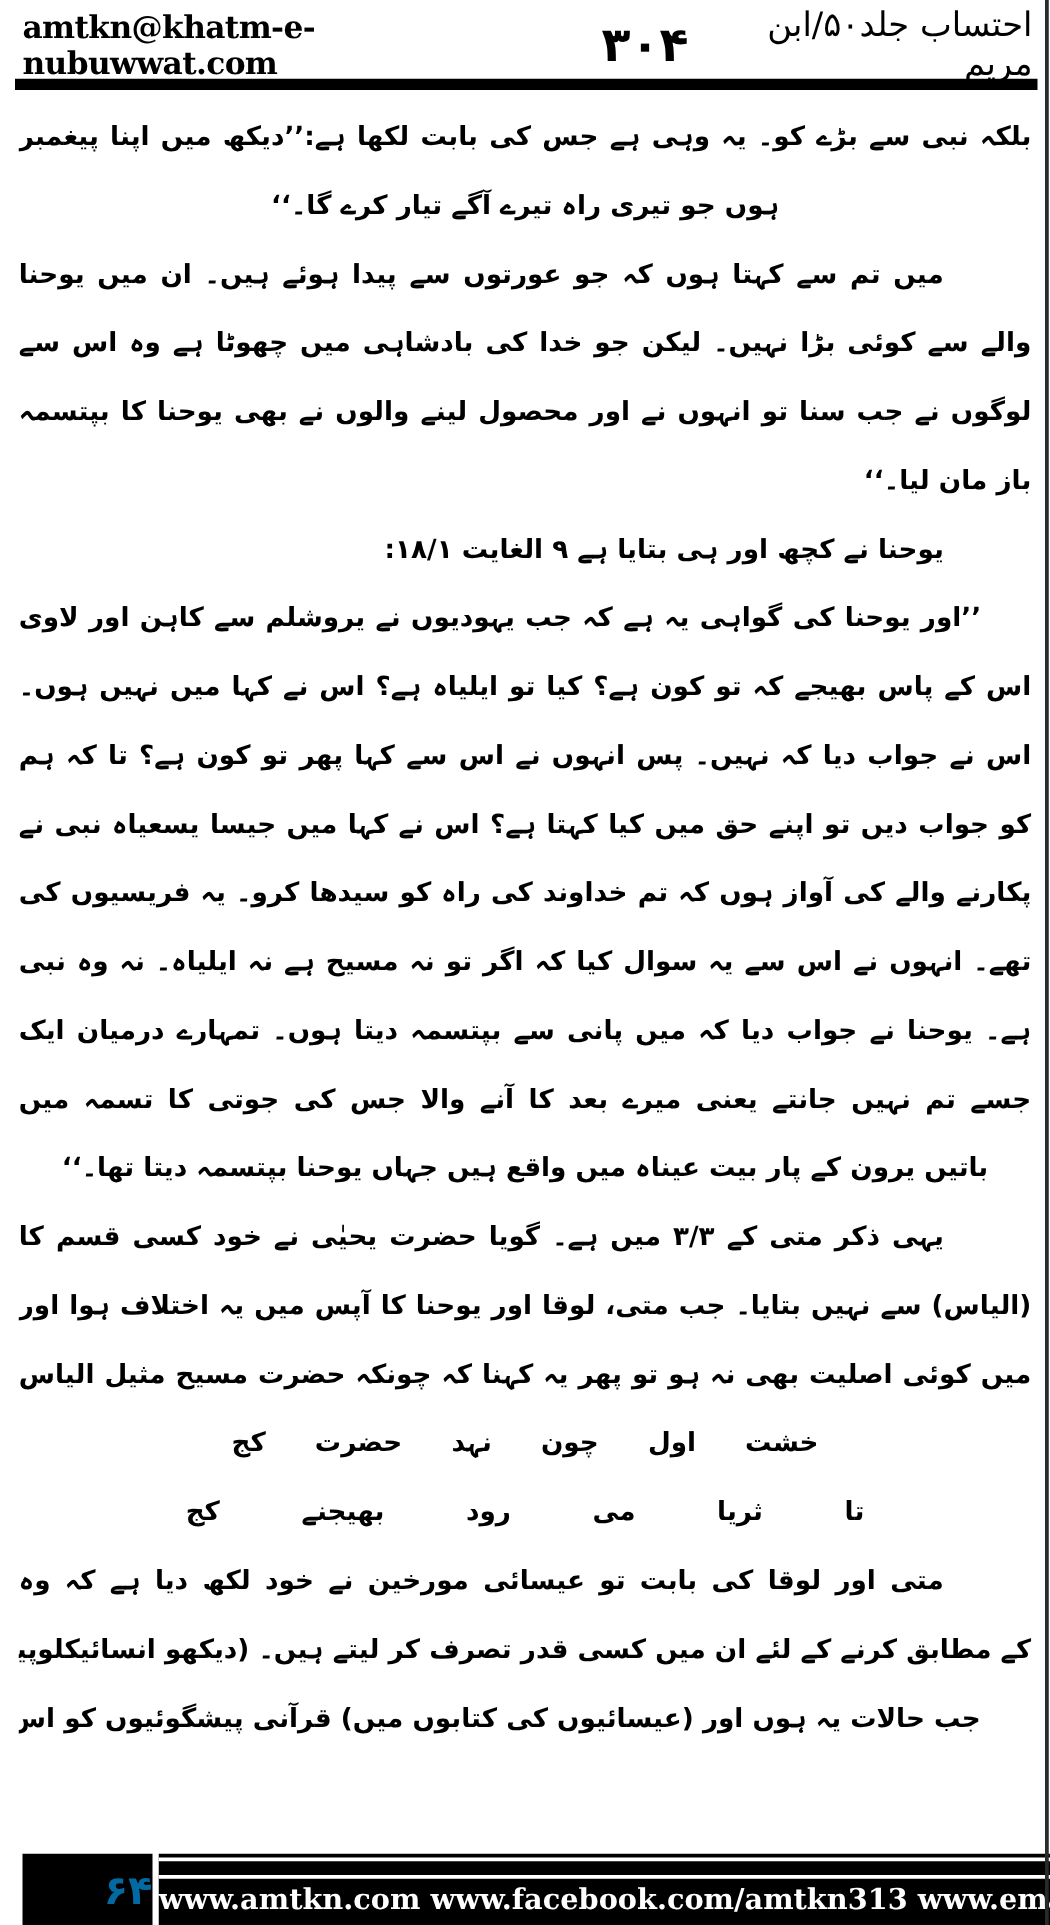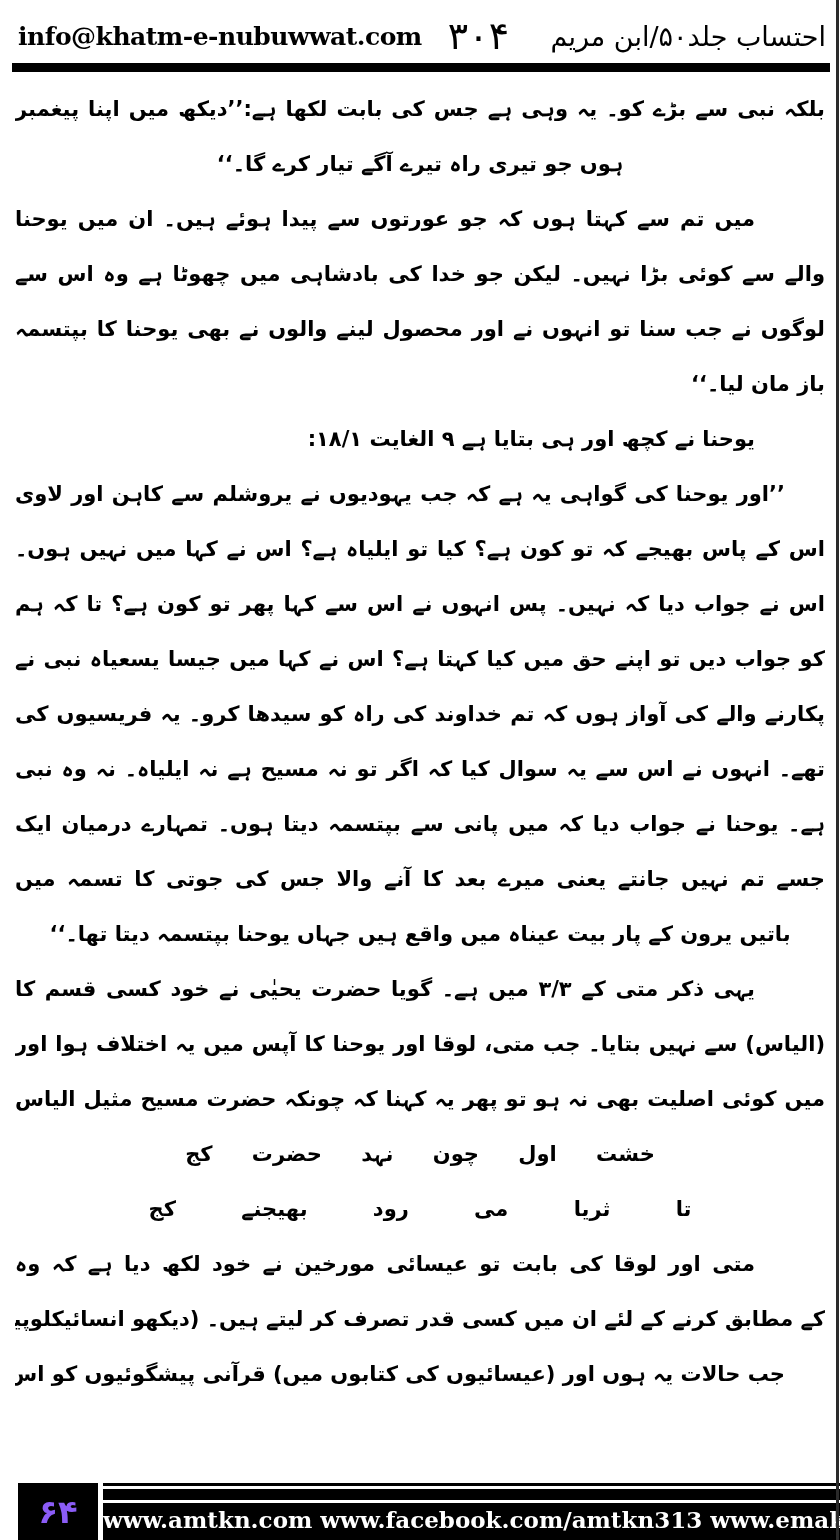--- a/index.html
+++ b/index.html
@@ -18,21 +18,21 @@
   .header{
     position:absolute;top:10px;left:18px;right:14px;height:52px;
     display:flex;align-items:center;justify-content:space-between;
   }
   .header-left{display:flex;align-items:center;gap:26px;}
   .header-email{
     font-family:"DejaVu Serif",serif;
     font-weight:bold;font-size:25px;letter-spacing:-0.5px;
   }
   .header-pagenum{
-    font-weight:normal;font-size:38px;line-height:40px;direction:rtl;
+    font-weight:bold;font-size:38px;line-height:40px;direction:rtl;
   }
   .header-title{
     direction:rtl;font-weight:normal;font-size:27px;
   }
   .header-rule{
     position:absolute;top:63px;left:12px;right:10px;height:9px;background:#000;
   }
 
   
   .body-text{
@@ -54,24 +54,25 @@
   .line.ind2{padding-right:40px;}
   .line.sp1{text-align:center;word-spacing:32px;}
   .line.sp2{text-align:center;word-spacing:58px;}
 
   
   .footer{
     position:absolute;left:18px;right:10px;top:1483px;height:57px;
     display:flex;gap:5px;
   }
   .footer-pagebox{
-    width:80px;background:#000;color:#8b5cf6;
-    display:flex;align-items:center;justify-content:center;
+    width:80px;background:#000;color:#0369a1;
+    display:flex;align-items:center;
     font-weight:bold;font-size:32px;direction:rtl;
     flex:0 0 auto;
+    padding-left:24px;
   }
   .footer-bar{
     flex:1 1 auto;background:#000;position:relative;
     display:flex;align-items:flex-end;justify-content:center;
   }
   .footer-stripes{
     position:absolute;top:3px;left:0;right:0;height:11px;
     border-top:3px solid #fff;border-bottom:3px solid #fff;
   }
   .footer-links{
@@ -79,21 +80,21 @@
     font-size:23px;line-height:40px;white-space:nowrap;
   }
 </style>
 </head>
 <body>
 
 <div class="page">
 
   <div class="header">
     <div class="header-left">
-      <span class="header-email">info@khatm-e-nubuwwat.com</span>
+      <span class="header-email">amtkn@khatm-e-nubuwwat.com</span>
       <span class="header-pagenum">۳۰۴</span>
     </div>
     <span class="header-title">احتساب جلد۵۰/ابن مریم</span>
   </div>
 
   <div class="header-rule"></div>
 
   <div class="body-text">
       <div class="line j">بلکہ نبی سے بڑے کو۔ یہ وہی ہے جس کی بابت لکھا ہے:’’دیکھ میں اپنا پیغمبر تیرے آگے بھیجتا</div>
       <div class="line c">ہوں جو تیری راہ تیرے آگے تیار کرے گا۔‘‘</div>

